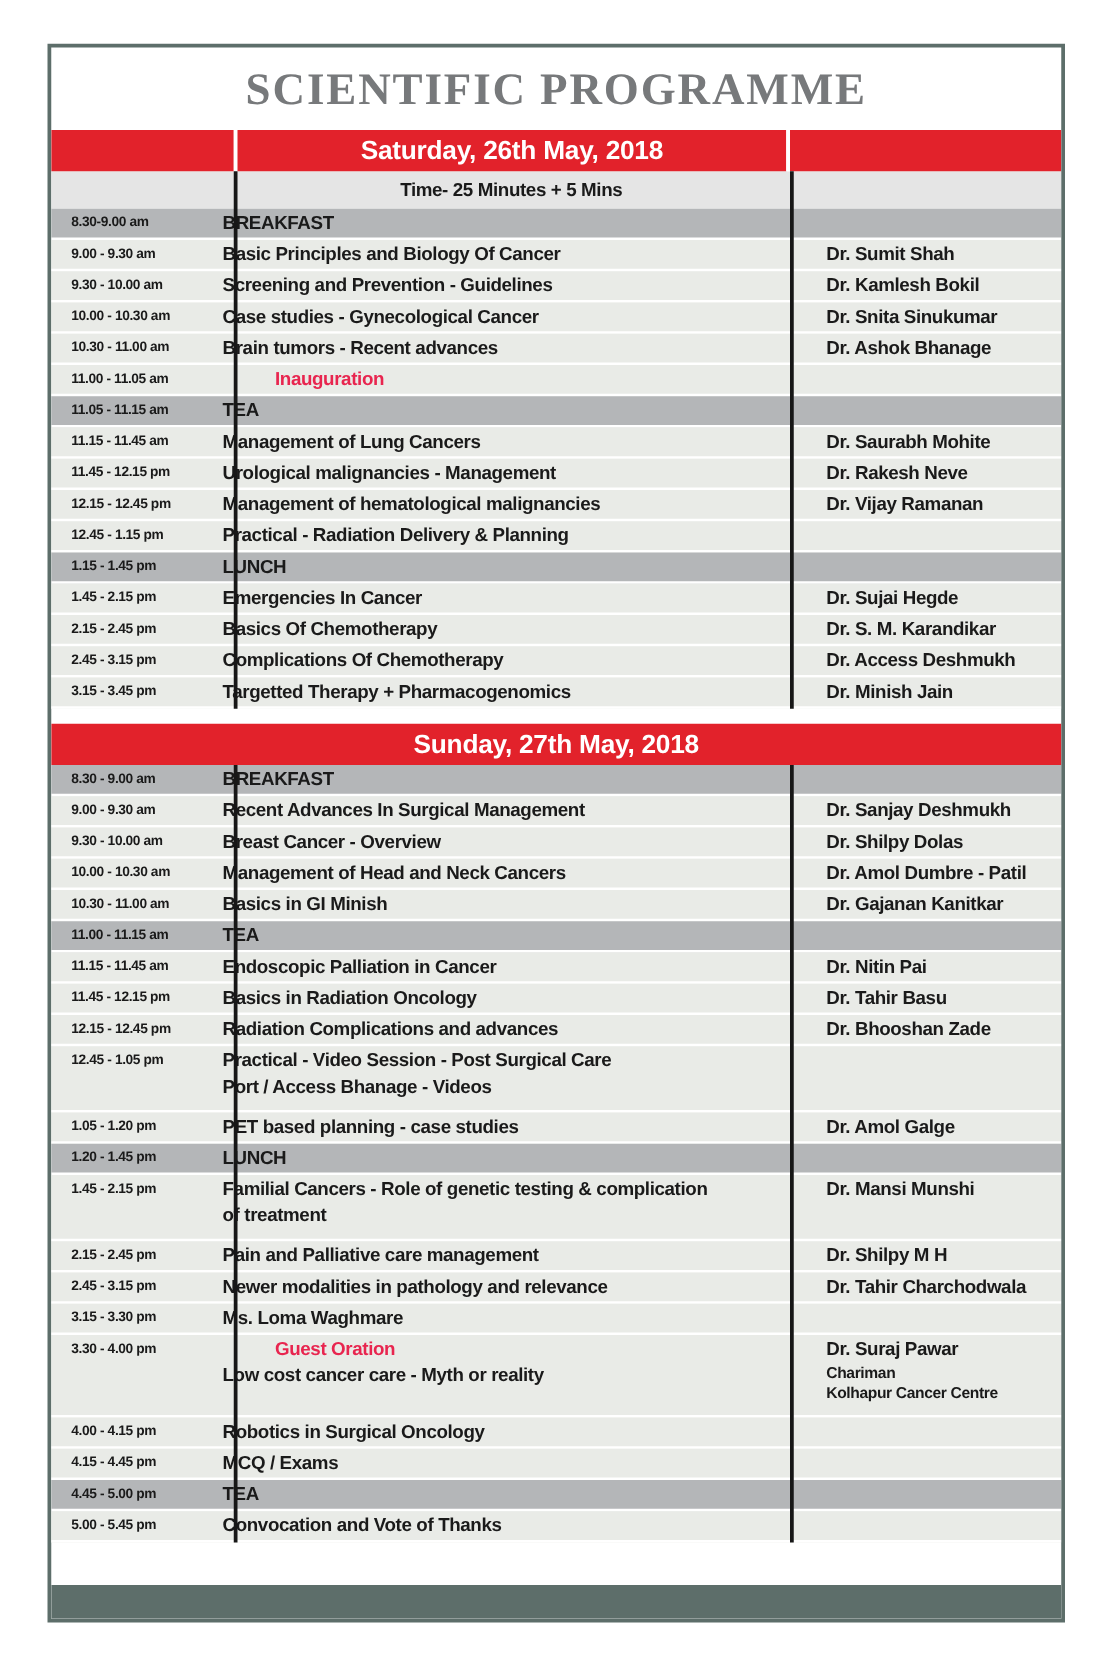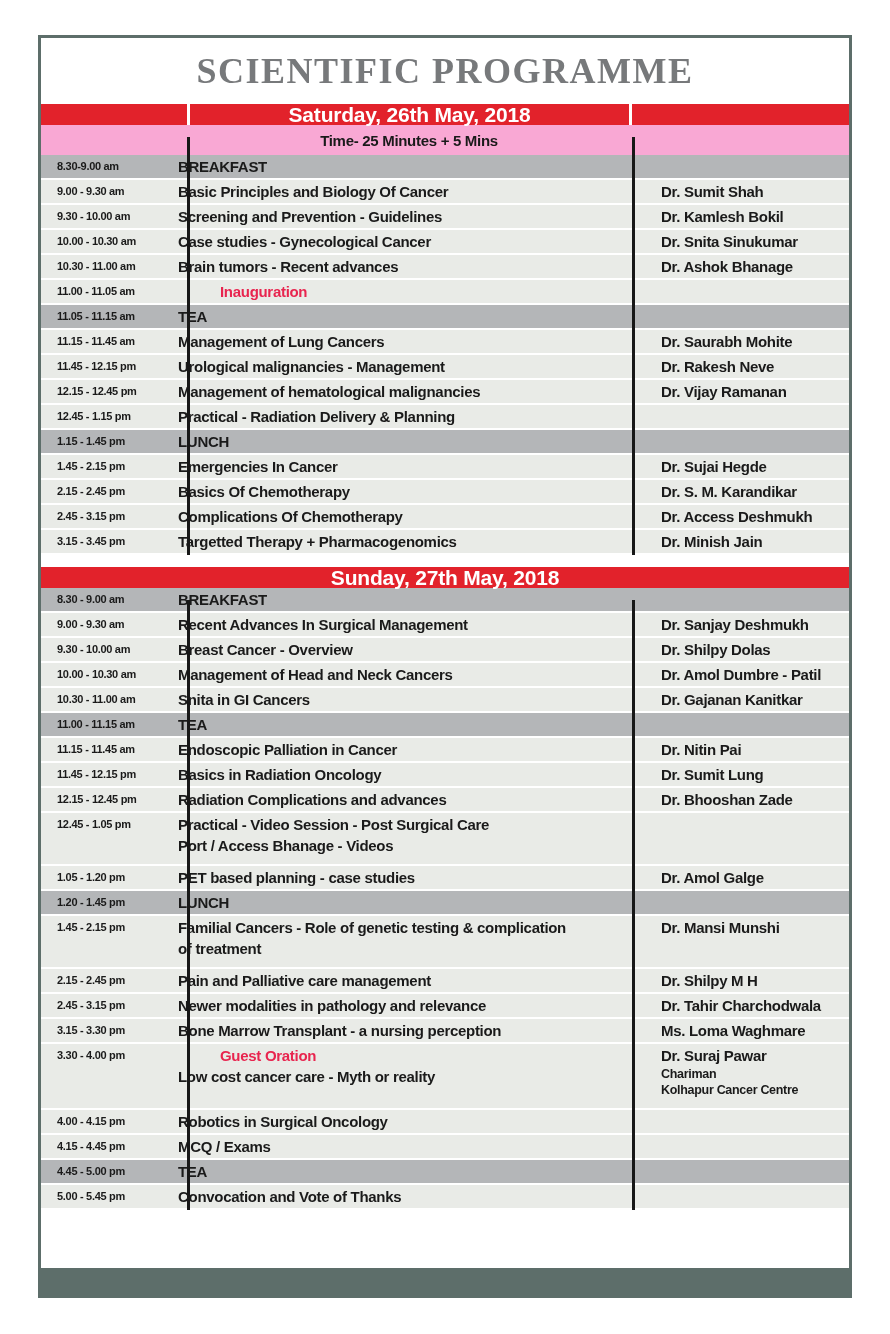--- a/index.html
+++ b/index.html
@@ -14,35 +14,35 @@
     display:flex;flex-direction:column;overflow:hidden;
   }
   .title{
     height:66px;display:flex;align-items:center;justify-content:center;
     font-family:"Liberation Serif",serif;font-weight:bold;font-size:36px;
     color:#77797b;letter-spacing:1.5px;
   }
   .day{position:relative;}
   .day.sunday{margin-top:12px;}
   
-  .day-bar{height:21px;display:flex;}
+  .day-bar{height:33px;display:flex;}
   .day-bar .bar-cell{
     background:#e2222b;color:#ffffff;font-weight:bold;font-size:21px;
     letter-spacing:-0.2px;display:flex;align-items:center;justify-content:center;
   }
   .day-bar .bar-cell.left{width:146px;}
   .day-bar .bar-cell.center{flex:1;}
   .day-bar .bar-cell.right{width:217px;}
   .day-bar .bar-gap{width:3px;background:#ffffff;}
   .day-bar.solid{
     background:#e2222b;color:#ffffff;font-weight:bold;font-size:21px;
     letter-spacing:-0.2px;display:flex;align-items:center;justify-content:center;
   }
   
-  .subheader{height:30px;display:flex;background:#f9a8d4;gap:18px;}
+  .subheader{height:30px;display:flex;background:#e5e5e5;gap:18px;}
   .subheader .cell{display:flex;align-items:center;}
   
   .row{
     display:flex;background:#e9ebe7;border-bottom:2px solid #ffffff;
     min-height:23px;
   }
   .row.section{background:#b4b6b8;}
   .row.tall{min-height:64px;}
   .row.multi{padding-bottom:8px;}
   .cell{box-sizing:border-box;}
@@ -260,21 +260,21 @@
           <div class="cell topic">
             <div>Management of Head and Neck Cancers</div>
           </div>
           <div class="cell faculty">
             <div>Dr. Amol Dumbre - Patil</div>
           </div>
         </div>
         <div class="row">
           <div class="cell time">10.30 - 11.00 am</div>
           <div class="cell topic">
-            <div>Snita in GI Cancers</div>
+            <div>Basics in GI Minish</div>
           </div>
           <div class="cell faculty">
             <div>Dr. Gajanan Kanitkar</div>
           </div>
         </div>
         <div class="row section">
           <div class="cell time">11.00 - 11.15 am</div>
           <div class="cell topic">
             <div>TEA</div>
           </div>
@@ -288,21 +288,21 @@
           <div class="cell faculty">
             <div>Dr. Nitin Pai</div>
           </div>
         </div>
         <div class="row">
           <div class="cell time">11.45 - 12.15 pm</div>
           <div class="cell topic">
             <div>Basics in Radiation Oncology</div>
           </div>
           <div class="cell faculty">
-            <div>Dr. Sumit Lung</div>
+            <div>Dr. Tahir Basu</div>
           </div>
         </div>
         <div class="row">
           <div class="cell time">12.15 - 12.45 pm</div>
           <div class="cell topic">
             <div>Radiation Complications and advances</div>
           </div>
           <div class="cell faculty">
             <div>Dr. Bhooshan Zade</div>
           </div>
@@ -354,23 +354,20 @@
           <div class="cell time">2.45 - 3.15 pm</div>
           <div class="cell topic">
             <div>Newer modalities in pathology and relevance</div>
           </div>
           <div class="cell faculty">
             <div>Dr. Tahir Charchodwala</div>
           </div>
         </div>
         <div class="row">
           <div class="cell time">3.15 - 3.30 pm</div>
-          <div class="cell topic">
-            <div>Bone Marrow Transplant - a nursing perception</div>
-          </div>
           <div class="cell faculty">
             <div>Ms. Loma Waghmare</div>
           </div>
         </div>
         <div class="row tall">
           <div class="cell time">3.30 - 4.00 pm</div>
           <div class="cell topic">
             <div class="highlight">Guest Oration</div>
             <div>Low cost cancer care - Myth or reality</div>
           </div>

